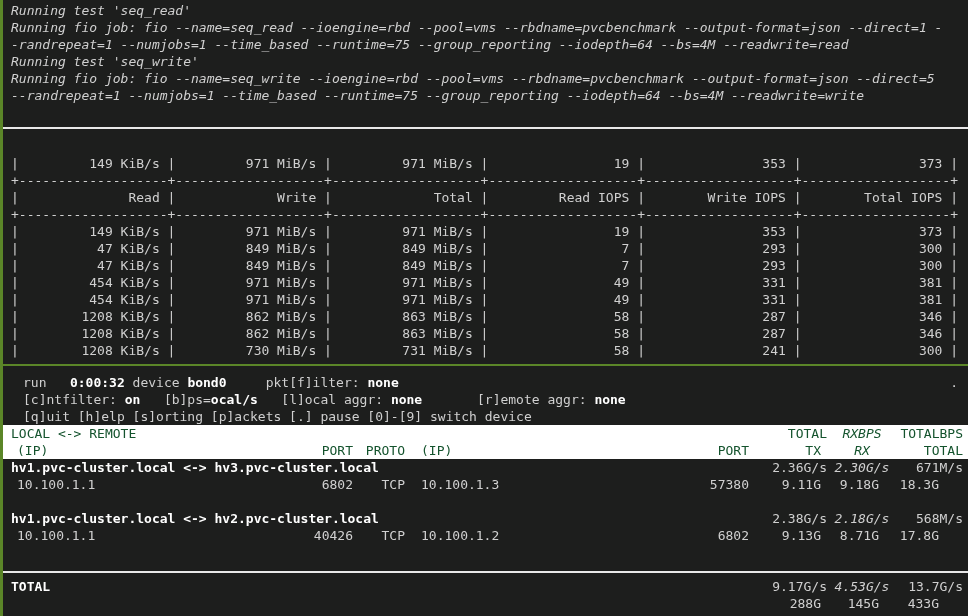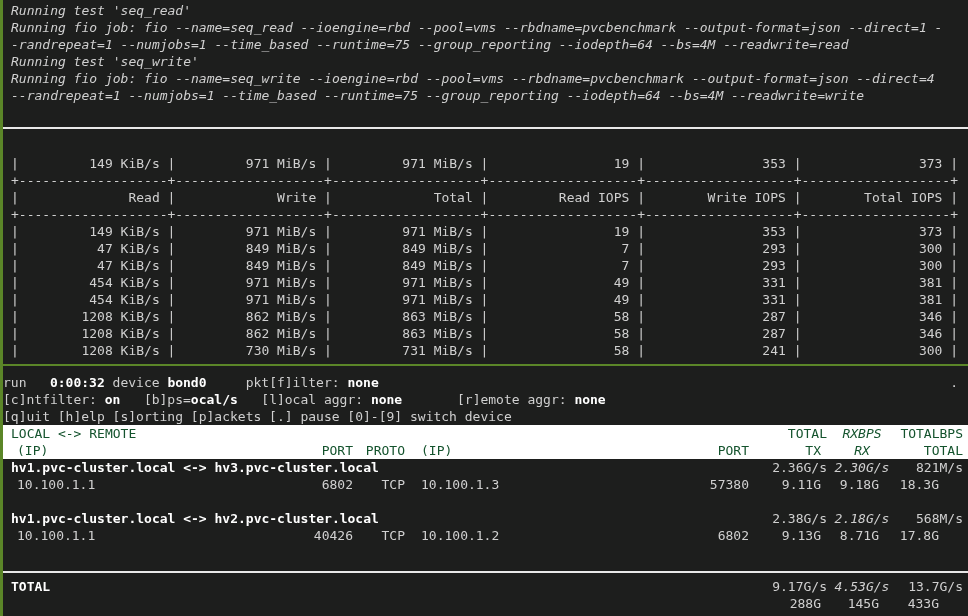--- a/index.html
+++ b/index.html
@@ -14,21 +14,21 @@
   .tline{white-space:pre;height:17px;overflow:hidden;}
   .sep{position:absolute;left:-3px;right:0;height:2px;}
   .sep-white{background:#e8e8e8;}
   .sep-green{background:#5b8628;}
   #sep-top{top:127px;}
   #sep-mid{top:364px;}
   .pane2{top:131px;padding:5px 0 0 8px;margin-top:19px;}
   .tpre{margin:0;font:inherit;color:#d0d0d0;white-space:pre;}
   .pane3{top:366px;bottom:0;padding-top:8px;}
   .nrow{position:relative;height:17px;white-space:pre;overflow:hidden;}
-  .statusrow{padding-left:0;}
+  .statusrow{padding-left:20px;}
   .b{font-weight:bold;color:#ffffff;}
   .heartbeat{position:absolute;right:10px;top:0;}
   .hband{background:#ffffff;color:#111111;}
   .hband .nrow{color:#14532d;}
   .c{position:absolute;top:0;}
   .c-host{position:absolute;top:0;left:8px;}
   .c-lip{position:absolute;top:0;left:14px;}
   .c-lport{left:200px;width:150px;text-align:right;}
   .c-proto{left:330px;width:72px;text-align:right;}
   .c-rip{left:418px;}
@@ -46,21 +46,21 @@
 </head>
 <body>
 
 <div class="screen">
 
   <div class="pane pane1">
     <div class="tline">Running test 'seq_read'</div>
     <div class="tline">Running fio job: fio --name=seq_read --ioengine=rbd --pool=vms --rbdname=pvcbenchmark --output-format=json --direct=1 -</div>
     <div class="tline">-randrepeat=1 --numjobs=1 --time_based --runtime=75 --group_reporting --iodepth=64 --bs=4M --readwrite=read</div>
     <div class="tline">Running test 'seq_write'</div>
-    <div class="tline">Running fio job: fio --name=seq_write --ioengine=rbd --pool=vms --rbdname=pvcbenchmark --output-format=json --direct=4</div>
+    <div class="tline">Running fio job: fio --name=seq_write --ioengine=rbd --pool=vms --rbdname=pvcbenchmark --output-format=json --direct=5</div>
     <div class="tline">--randrepeat=1 --numjobs=1 --time_based --runtime=75 --group_reporting --iodepth=64 --bs=4M --readwrite=write</div>
   </div>
 
   <div id="sep-top" class="sep sep-white"></div>
 
   <div class="pane pane2">
     <pre class="tpre" id="fio-table-pre">|         149 KiB/s |         971 MiB/s |         971 MiB/s |                19 |               353 |               373 |
 +-------------------+-------------------+-------------------+-------------------+-------------------+-------------------+
 |              Read |             Write |             Total |         Read IOPS |        Write IOPS |        Total IOPS |
 +-------------------+-------------------+-------------------+-------------------+-------------------+-------------------+
@@ -101,21 +101,21 @@
         <span class="c c-rxbps">RX</span>
         <span class="c c-totbps">TOTAL</span>
       </div>
     </div>
 
     <div class="conn">
       <div class="nrow">
         <span class="c-host b">hv1.pvc-cluster.local &lt;-&gt; hv3.pvc-cluster.local</span>
         <span class="c c-txbps">2.36G/s</span>
         <span class="c c-rxbps">2.30G/s</span>
-        <span class="c c-totbps">821M/s</span>
+        <span class="c c-totbps">671M/s</span>
       </div>
       <div class="nrow">
         <span class="c-lip">10.100.1.1</span>
         <span class="c c-lport">6802</span>
         <span class="c c-proto">TCP</span>
         <span class="c c-rip">10.100.1.3</span>
         <span class="c c-rport">57380</span>
         <span class="c c-tx2">9.11G</span>
         <span class="c c-rx2">9.18G</span>
         <span class="c c-tot2">18.3G</span>

